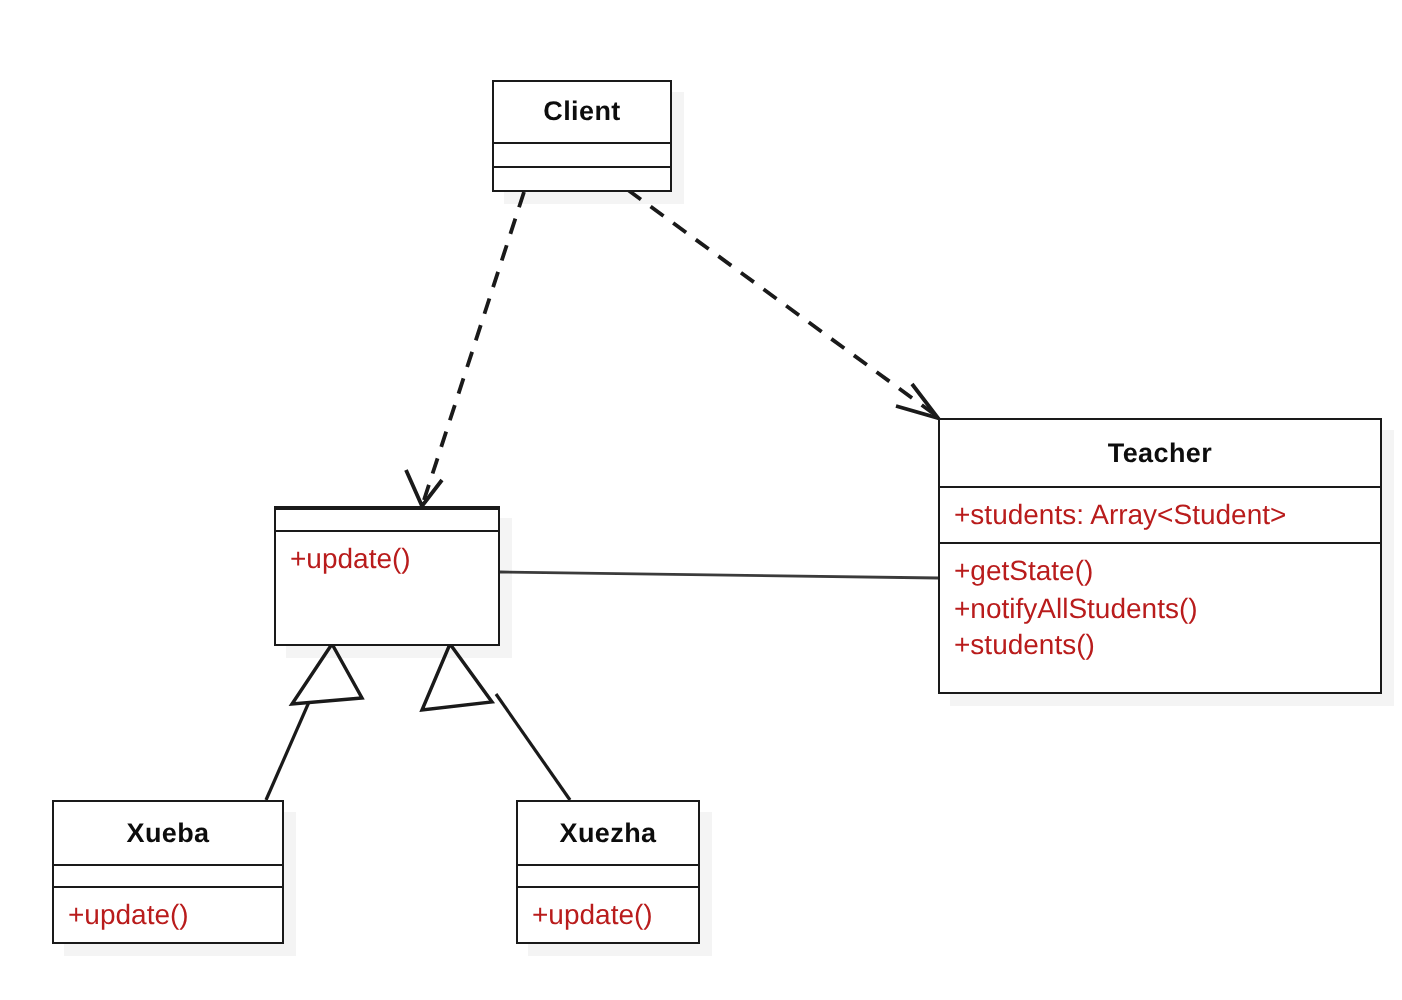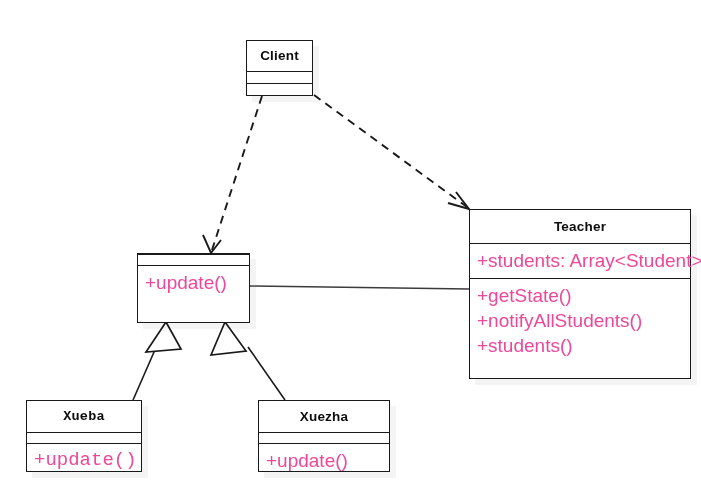--- a/index.html
+++ b/index.html
@@ -40,48 +40,48 @@
     line-height: 1;
     box-sizing: border-box;
     display: flex;
     align-items: center;
     justify-content: center;
   }
   .cls-compartment {
     border-top: 1.6px solid #1a1a1a;
     box-sizing: border-box;
     padding: 4px 7px 5px 7px;
-    font-size: 19px;
-    color: #ec4899;
+    font-size: 14px;
+    color: #b91c1c;
     line-height: 1.32;
   }
   .cls-compartment.empty {
     padding: 0;
   }
   .member {
     white-space: nowrap;
   }
   
-  #class-client      { left: 246px; top: 40px;  width: 67px;  height: 56px; }
+  #class-client      { left: 246px; top: 40px;  width: 90px;  height: 56px; }
   #class-client .cls-title        { height: 30px; }
   #class-client .attrs            { height: 12px; }
   #class-client .methods          { height: 12px; }
 
-  #class-teacher     { left: 469px; top: 209px; width: 222px; height: 170px; }
+  #class-teacher     { left: 469px; top: 209px; width: 222px; height: 138px; }
   #class-teacher .cls-title       { height: 33px; }
 
   #class-student     { left: 137px; top: 253px; width: 113px; height: 70px; }
   #class-student .cls-title       { height: 31px; }
   #class-student .attrs           { height: 11px; }
 
-  #class-xueba       { left: 26px;  top: 400px; width: 116px; height: 72px; font-family: Liberation Mono, monospace; }
+  #class-xueba       { left: 26px;  top: 400px; width: 116px; height: 72px; }
   #class-xueba .cls-title         { height: 31px; }
   #class-xueba .attrs             { height: 11px; }
 
-  #class-xuezha      { left: 258px; top: 400px; width: 132px; height: 72px; }
+  #class-xuezha      { left: 258px; top: 400px; width: 92px; height: 72px; }
   #class-xuezha .cls-title        { height: 31px; }
   #class-xuezha .attrs            { height: 11px; }
 </style>
 </head>
 <body>
 
 <div id="canvas">
 
   <svg class="edges" viewBox="0 0 701 500" xmlns="http://www.w3.org/2000/svg">
 

